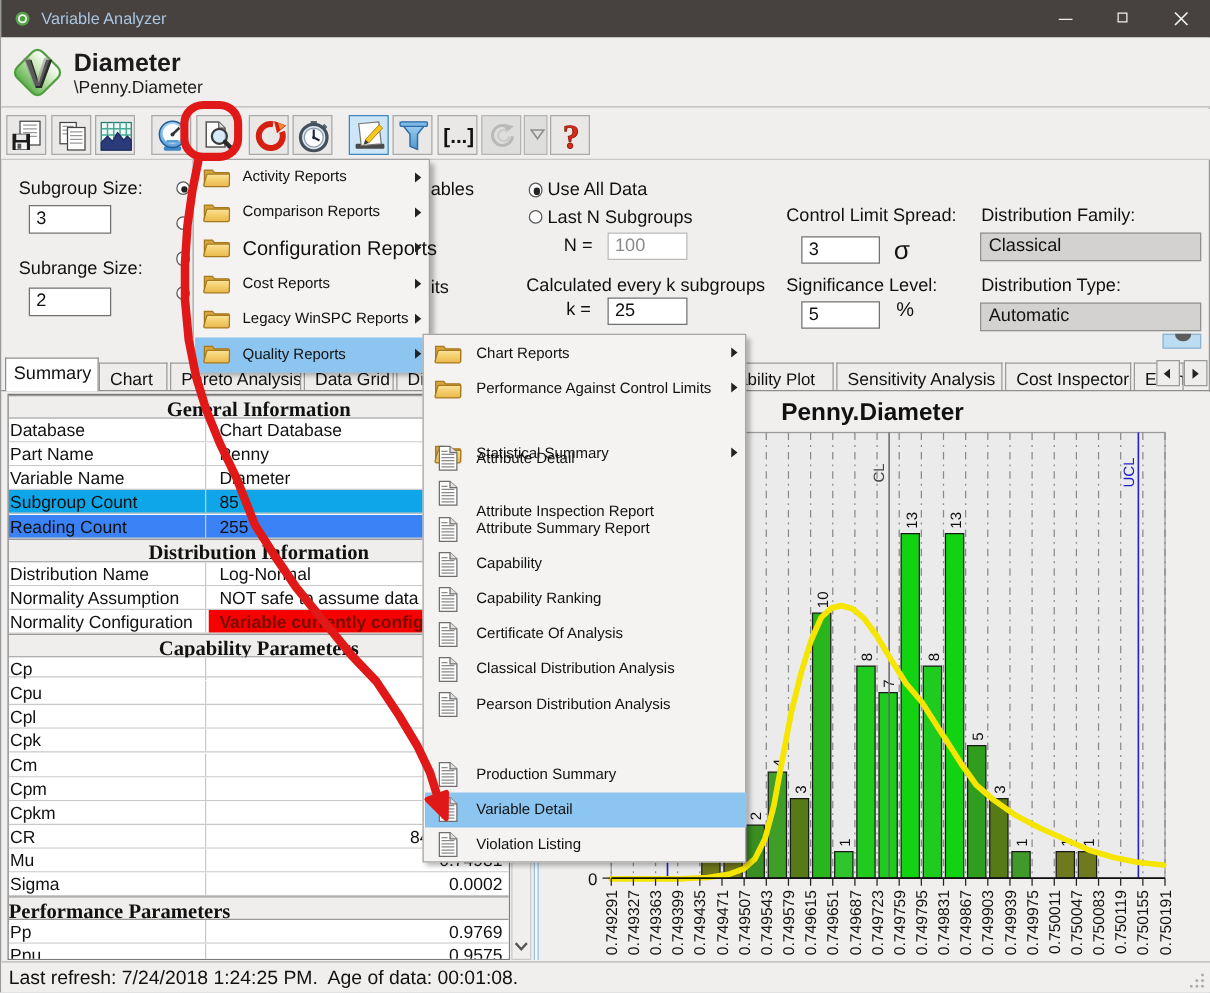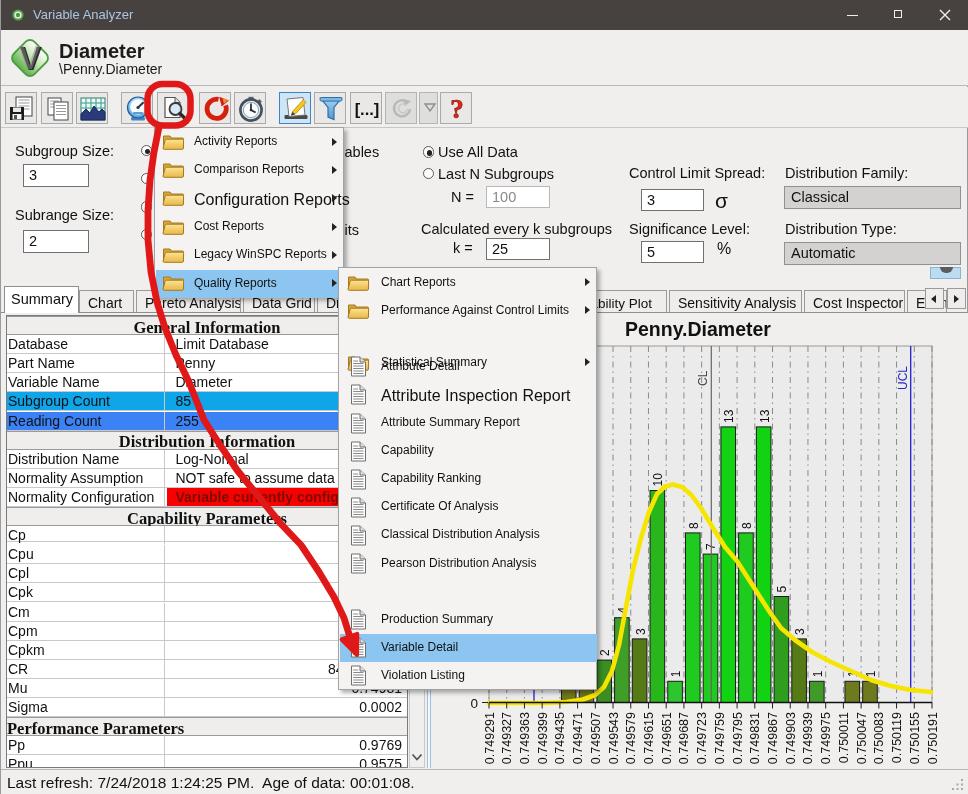--- a/index.html
+++ b/index.html
@@ -225,21 +225,21 @@
 <div style="position:absolute;left:906px;top:290px;width:40px;height:22px;background:#eeedec;border:1px solid #9a9a9a;border-bottom:none;font-size:14px;padding-top:3.5px;padding-left:8px;white-space:nowrap;overflow:hidden">Events</div>
 <div style="position:absolute;left:924px;top:287.5px;width:19px;height:21px;background:#eeedec;border:1px solid #9a9a9a;z-index:4"></div>
 <div style="position:absolute;left:945.5px;top:287.5px;width:19.5px;height:21px;background:#eeedec;border:1px solid #9a9a9a;z-index:4"></div>
 <div style="position:absolute;left:930px;top:294.5px;width:0;height:0;border-right:5px solid #222;border-top:4px solid transparent;border-bottom:4px solid transparent;z-index:5"></div>
 <div style="position:absolute;left:953px;top:294.5px;width:0;height:0;border-left:5px solid #222;border-top:4px solid transparent;border-bottom:4px solid transparent;z-index:5"></div>
 
 <div style="position:absolute;left:5px;top:315px;width:402px;height:453px;border:1px solid #7a7a7a;background:#fff;overflow:hidden;z-index:1">
 <div style="position:absolute;left:0;top:0.0px;width:400px;height:19.1px;background:#efeeed;border-bottom:1px solid #9a9a9a;border-top:1px solid #9a9a9a;text-align:center;font-family:'Liberation Serif';font-weight:bold;font-size:16.5px;padding-top:0.5px">General Information</div>
       <div style="position:absolute;left:0;top:19.1px;width:400px;height:19.1px;background:#fff;border-bottom:1px solid #c9c9c9">
 <div style="position:absolute;left:0;top:0;width:158px;height:18.1px;border-right:1px solid #c9c9c9;padding:1px 0 0 1px;font-size:14px;white-space:nowrap">Database</div>
-<div style="position:absolute;top:0;height:18.1px;left:159.5px;width:240px;text-align:left;padding-left:9px;padding-top:1px;font-size:14px;white-space:nowrap;overflow:hidden;">Limit Database</div>
+<div style="position:absolute;top:0;height:18.1px;left:159.5px;width:240px;text-align:left;padding-left:9px;padding-top:1px;font-size:14px;white-space:nowrap;overflow:hidden;">Chart Database</div>
       </div>
       <div style="position:absolute;left:0;top:38.2px;width:400px;height:19.1px;background:#fff;border-bottom:1px solid #c9c9c9">
 <div style="position:absolute;left:0;top:0;width:158px;height:18.1px;border-right:1px solid #c9c9c9;padding:1px 0 0 1px;font-size:14px;white-space:nowrap">Part Name</div>
 <div style="position:absolute;top:0;height:18.1px;left:159.5px;width:240px;text-align:left;padding-left:9px;padding-top:1px;font-size:14px;white-space:nowrap;overflow:hidden;">Penny</div>
       </div>
       <div style="position:absolute;left:0;top:57.3px;width:400px;height:19.1px;background:#fff;border-bottom:1px solid #c9c9c9">
 <div style="position:absolute;left:0;top:0;width:158px;height:18.1px;border-right:1px solid #c9c9c9;padding:1px 0 0 1px;font-size:14px;white-space:nowrap">Variable Name</div>
 <div style="position:absolute;top:0;height:18.1px;left:159.5px;width:240px;text-align:left;padding-left:9px;padding-top:1px;font-size:14px;white-space:nowrap;overflow:hidden;">Diameter</div>
       </div>
       <div style="position:absolute;left:0;top:76.4px;width:400px;height:19.1px;background:#0ea5e9;border-bottom:1px solid #c9c9c9">
@@ -619,21 +619,21 @@
 <path d="M10,1 V6 H15.5" fill="#e0e0e0" stroke="#6e6e6e" stroke-width="1"></path>
 <g stroke="#8a8a8a" stroke-width="1">
 <line x1="3.2" y1="5" x2="8" y2="5"></line>
             <line x1="3.2" y1="7.5" x2="13.5" y2="7.5"></line>
 <line x1="3.2" y1="10" x2="13.5" y2="10"></line>
             <line x1="3.2" y1="12.5" x2="13.5" y2="12.5"></line>
 <line x1="3.2" y1="15" x2="13.5" y2="15"></line>
             <line x1="3.2" y1="17.5" x2="13.5" y2="17.5"></line>
           </g>
 </svg>
-<div style="position:absolute;left:41px;top:6px;font-size:16px;color:#111;white-space:nowrap">Attribute Inspection Report</div>
+<div style="position:absolute;left:41px;top:21px;font-size:12px;color:#111;white-space:nowrap">Attribute Inspection Report</div>
 </div>
       <div style="position:absolute;left:1px;top:141.0px;width:257px;height:28.1px;">
 <svg style="position:absolute;left:10px;top:3.5px" width="17" height="21" viewBox="0 0 17 21">
 <path d="M1.5,1 H10 L15.5,6 V20 H1.5 Z" fill="#fdfdfd" stroke="#6e6e6e" stroke-width="1"></path>
 <path d="M10,1 V6 H15.5" fill="#e0e0e0" stroke="#6e6e6e" stroke-width="1"></path>
 <g stroke="#8a8a8a" stroke-width="1">
 <line x1="3.2" y1="5" x2="8" y2="5"></line>
             <line x1="3.2" y1="7.5" x2="13.5" y2="7.5"></line>
 <line x1="3.2" y1="10" x2="13.5" y2="10"></line>
             <line x1="3.2" y1="12.5" x2="13.5" y2="12.5"></line>

